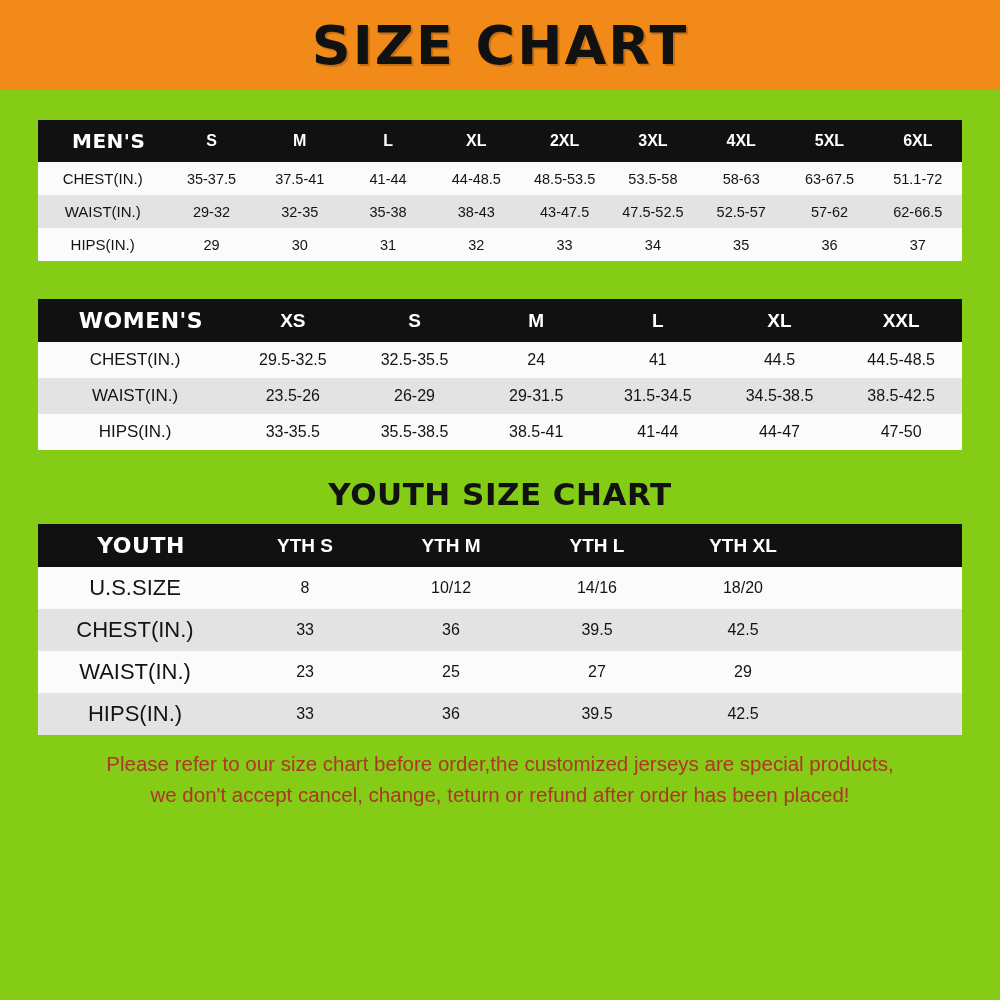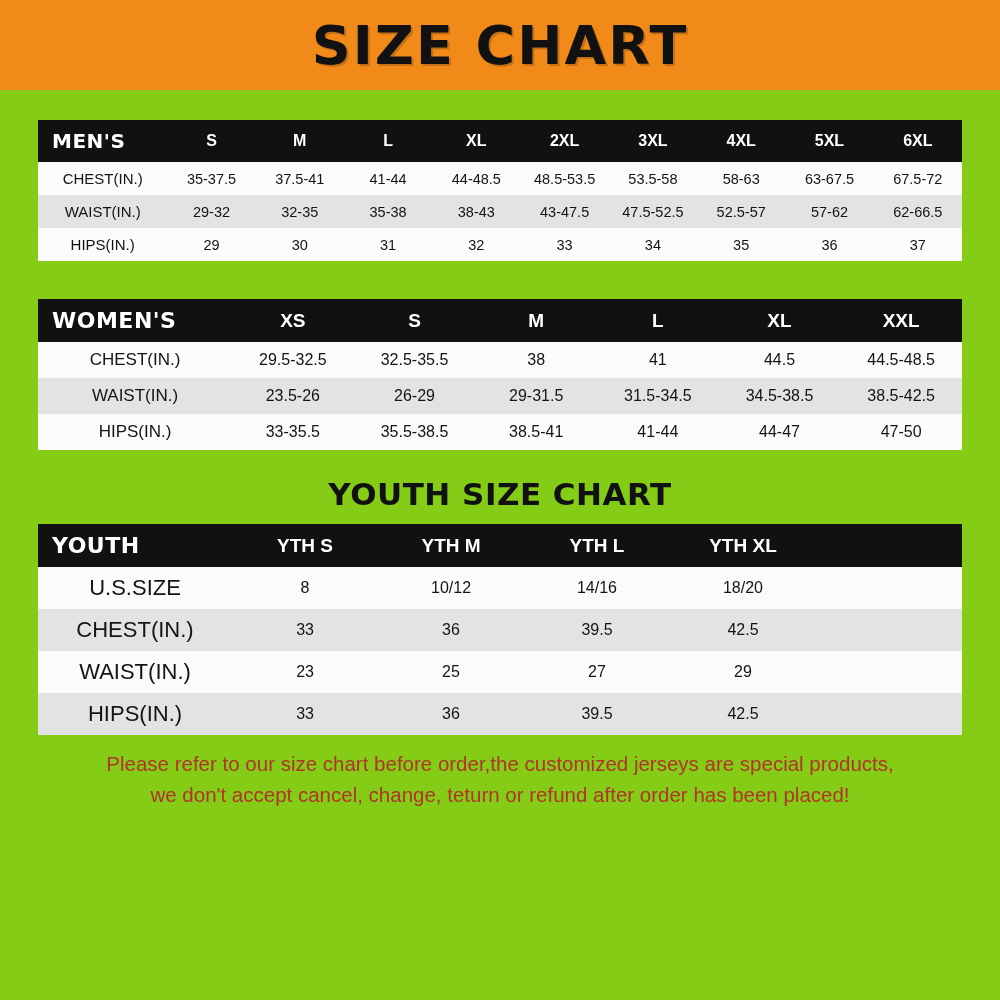--- a/index.html
+++ b/index.html
@@ -57,21 +57,21 @@
   
   table.size-table thead tr {
     background: #111111;
   }
   table.size-table thead th {
     color: #ffffff;
     font-weight: bold;
     padding: 9px 2px;
   }
   table.size-table thead th.rowlabel {
-    text-align: left;
+    text-align: center;
     padding-left: 14px;
     font-family: "DejaVu Sans", sans-serif;
     letter-spacing: 0.5px;
   }
   
   table.size-table tbody td {
     color: #141414;
     padding: 8px 2px;
   }
   table.size-table tbody td.rowlabel {
@@ -146,21 +146,21 @@
         <tr class="plain">
           <td class="rowlabel">CHEST(IN.)</td>
           <td>35-37.5</td>
           <td>37.5-41</td>
           <td>41-44</td>
           <td>44-48.5</td>
           <td>48.5-53.5</td>
           <td>53.5-58</td>
           <td>58-63</td>
           <td>63-67.5</td>
-          <td>67.5-72</td>
+          <td>51.1-72</td>
         </tr>
         <tr class="alt">
           <td class="rowlabel">WAIST(IN.)</td>
           <td>29-32</td>
           <td>32-35</td>
           <td>35-38</td>
           <td>38-43</td>
           <td>43-47.5</td>
           <td>47.5-52.5</td>
           <td>52.5-57</td>
@@ -197,21 +197,21 @@
           <th>L</th>
           <th>XL</th>
           <th>XXL</th>
         </tr>
       </thead>
       <tbody>
         <tr class="plain">
           <td class="rowlabel">CHEST(IN.)</td>
           <td>29.5-32.5</td>
           <td>32.5-35.5</td>
-          <td>38</td>
+          <td>24</td>
           <td>41</td>
           <td>44.5</td>
           <td>44.5-48.5</td>
         </tr>
         <tr class="alt">
           <td class="rowlabel">WAIST(IN.)</td>
           <td>23.5-26</td>
           <td>26-29</td>
           <td>29-31.5</td>
           <td>31.5-34.5</td>

